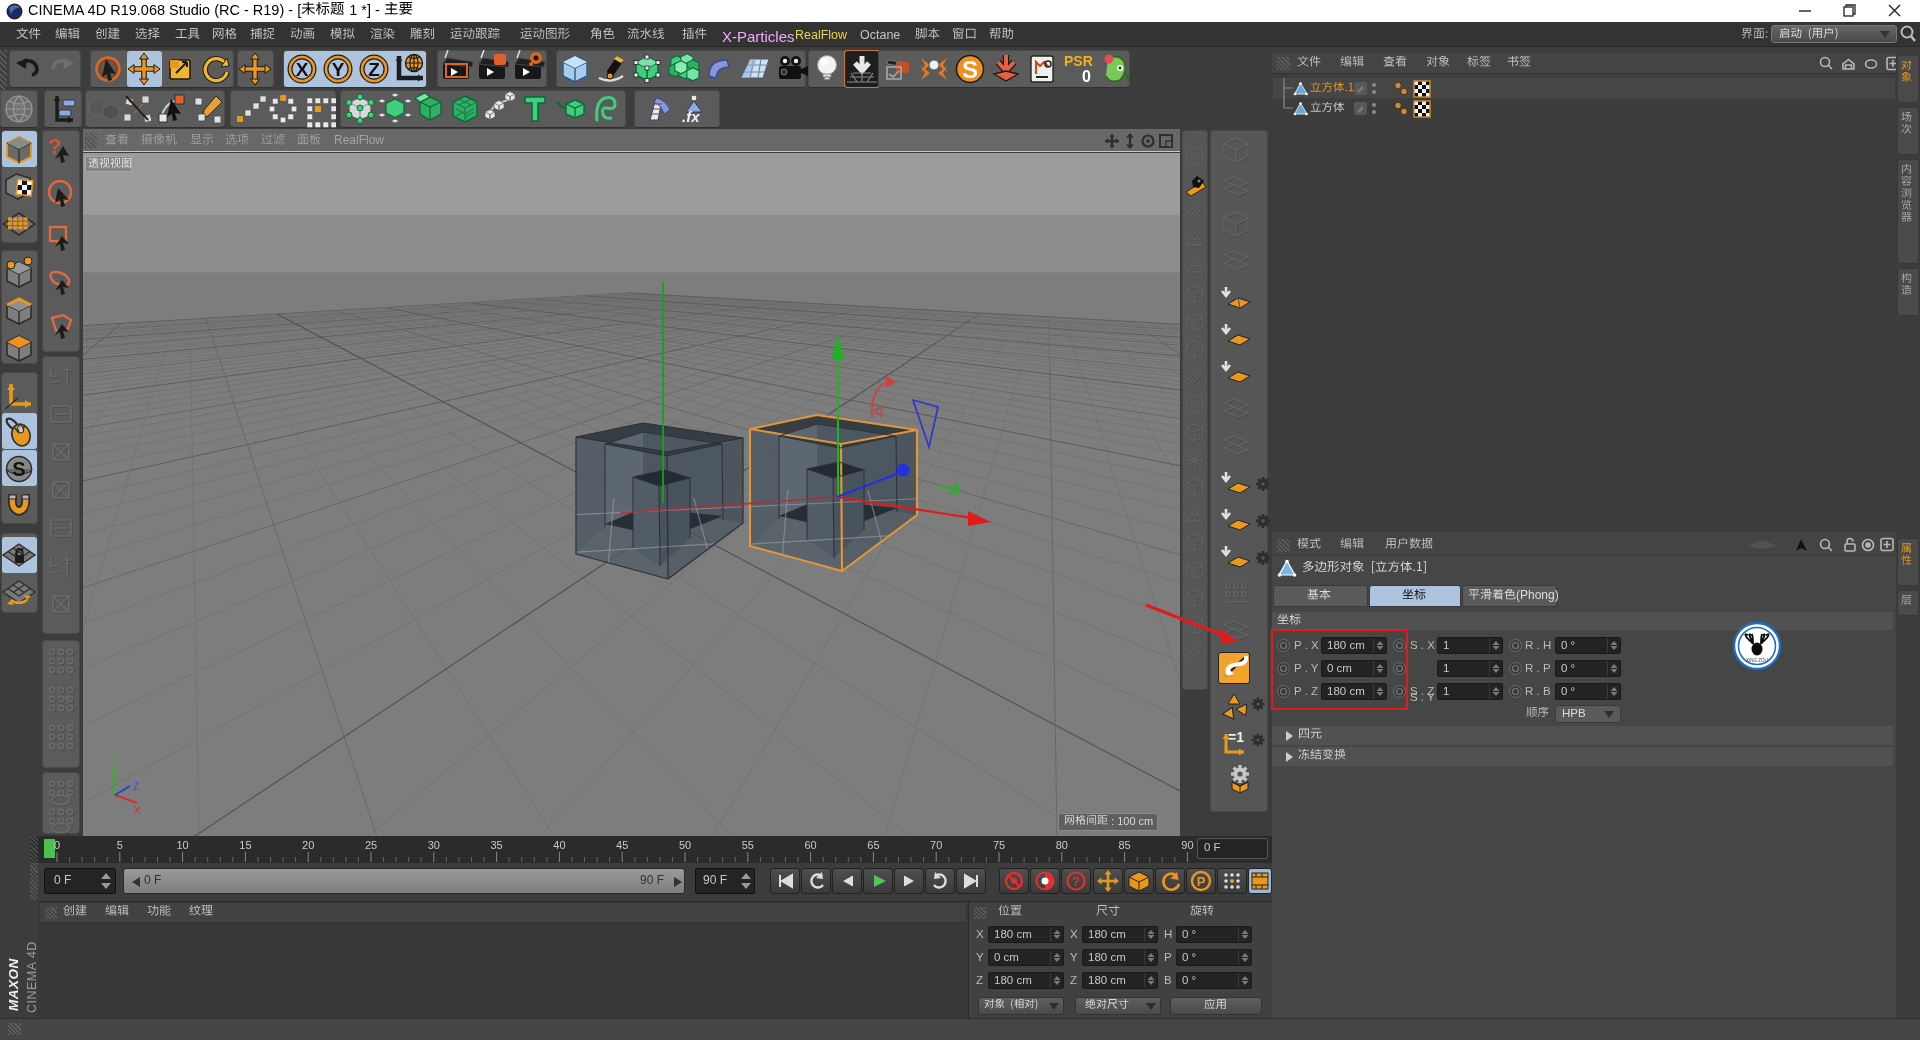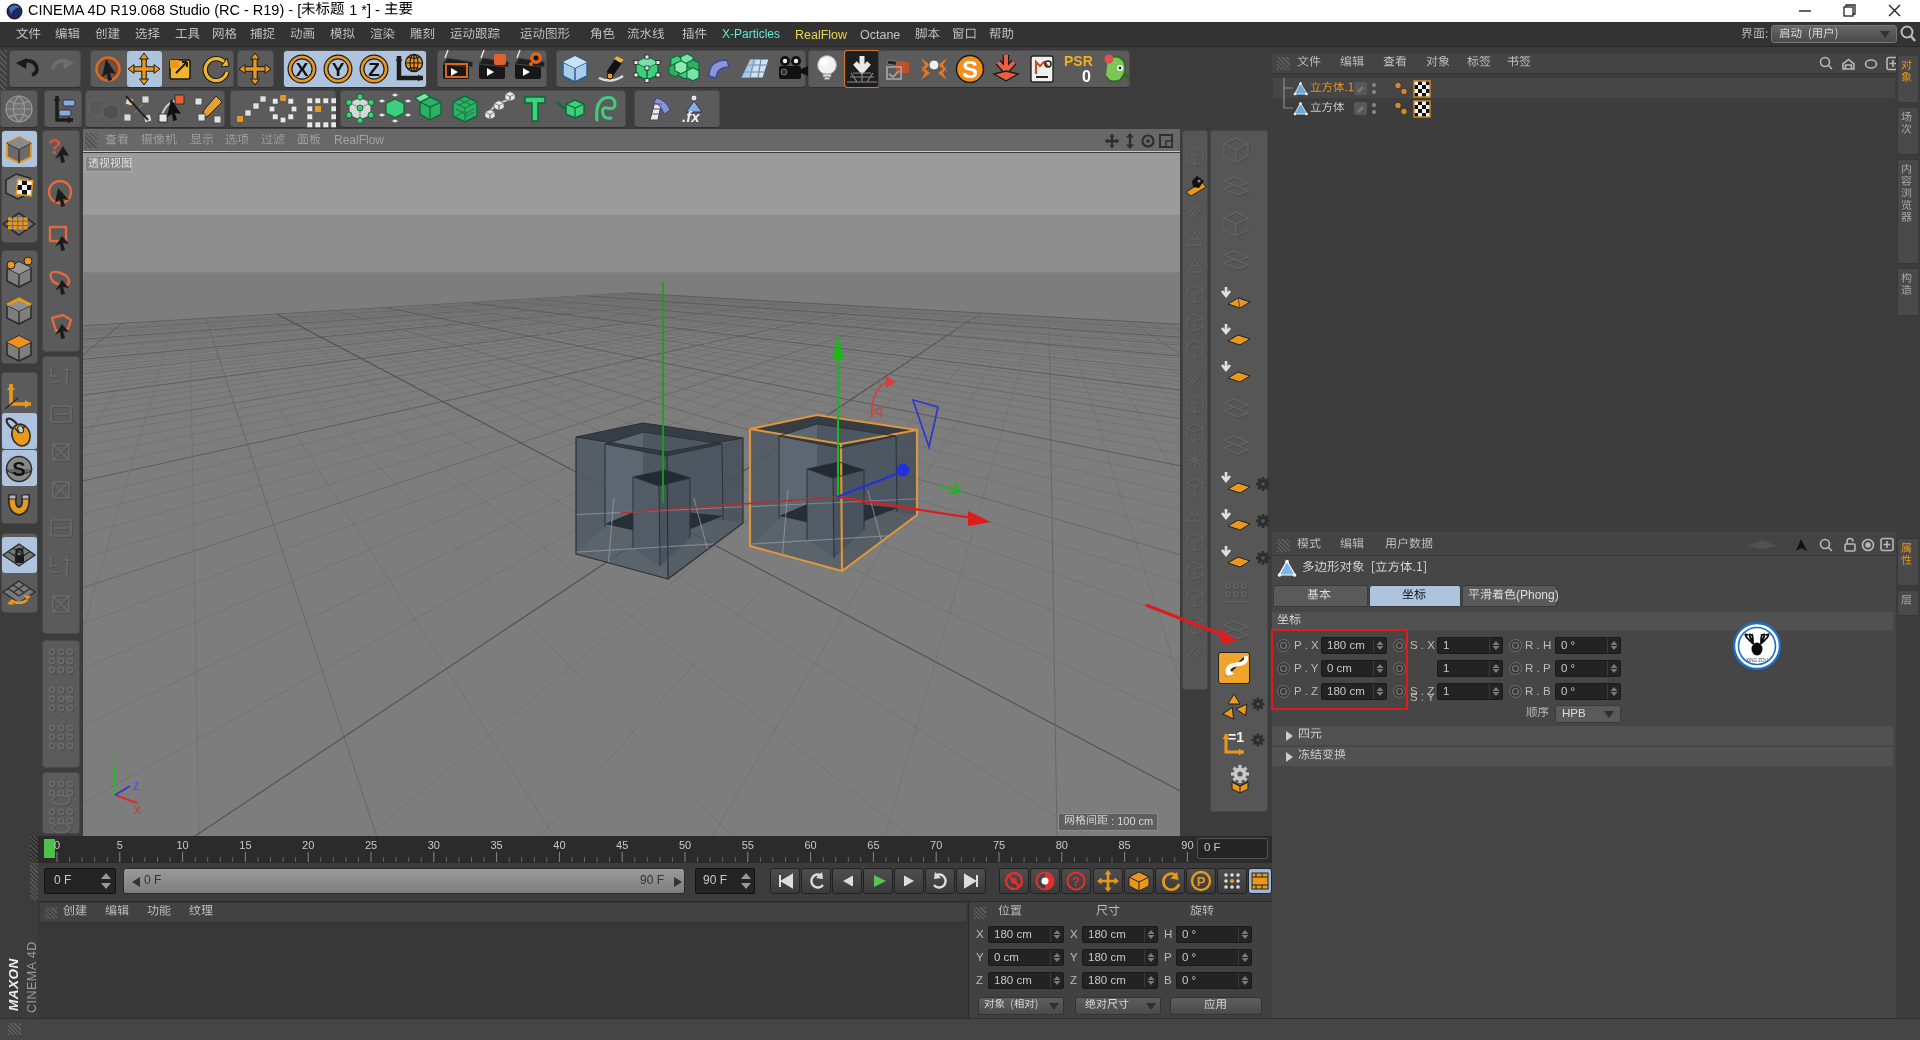--- a/index.html
+++ b/index.html
@@ -125,21 +125,21 @@
         <use href="#g6c34" transform="translate(12.5,10.0) scale(0.0125)"></use>
         <use href="#g7ebf" transform="translate(25.0,10.0) scale(0.0125)"></use>
       </g>
     </svg></div>
 <div style="position:absolute;left:682px;top:28px"><svg class="ck" style="width:25px;height:13px;" viewBox="0 0 25 13">
       <g fill="#c4c4c4">
         <use href="#g63d2" transform="translate(0.0,10.0) scale(0.0125)"></use>
         <use href="#g4ef6" transform="translate(12.5,10.0) scale(0.0125)"></use>
       </g>
     </svg></div>
-<div style="position:absolute;left:722px;top:28px;font-size:12px;color:#5eead4;font-weight:normal;white-space:nowrap;">X-Particles</div>
+<div style="position:absolute;left:722px;top:28px;font-size:15px;color:#f0abfc;font-weight:normal;white-space:nowrap;">X-Particles</div>
 <div style="position:absolute;left:795px;top:28px;font-size:12.5px;color:#e8d44a;font-weight:normal;white-space:nowrap;">RealFlow</div>
 <div style="position:absolute;left:860px;top:28px;font-size:12.5px;color:#c4c4c4;font-weight:normal;white-space:nowrap;">Octane</div>
 <div style="position:absolute;left:915px;top:28px"><svg class="ck" style="width:25px;height:13px;" viewBox="0 0 25 13">
       <g fill="#c4c4c4">
         <use href="#g811a" transform="translate(0.0,10.0) scale(0.0125)"></use>
         <use href="#g672c" transform="translate(12.5,10.0) scale(0.0125)"></use>
       </g>
     </svg></div>
 <div style="position:absolute;left:952px;top:28px"><svg class="ck" style="width:25px;height:13px;" viewBox="0 0 25 13">
       <g fill="#c4c4c4">

